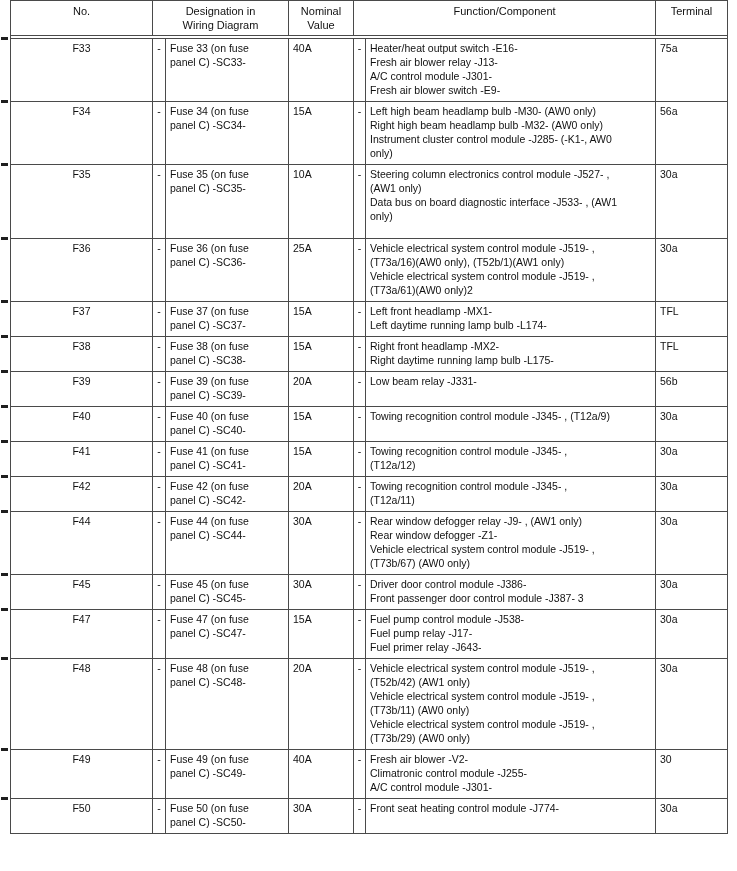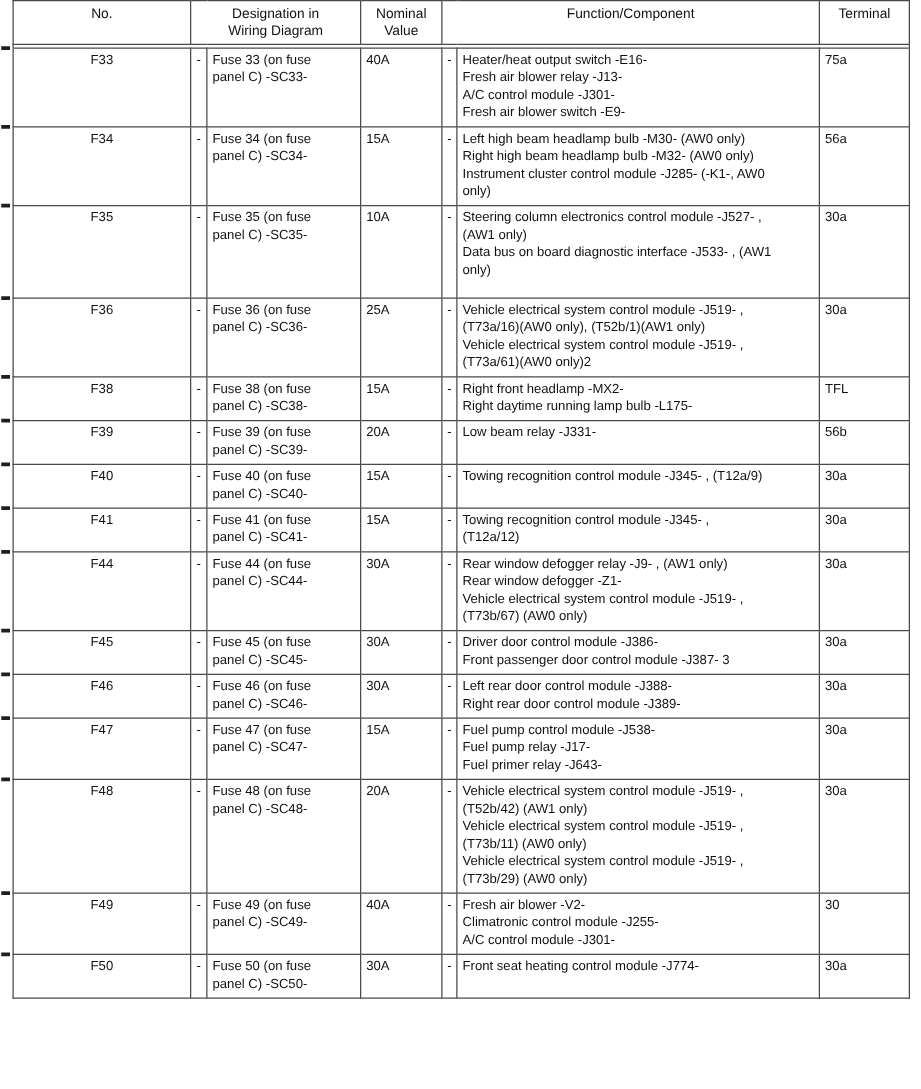--- a/index.html
+++ b/index.html
@@ -133,20 +133,31 @@
 panel C) -SC36-</td>
     <td class="c-nom">25A</td>
     <td class="c-dash d2">-</td>
     <td class="c-fn">Vehicle electrical system control module -J519- ,
 (T73a/16)(AW0 only), (T52b/1)(AW1 only)
 Vehicle electrical system control module -J519- ,
 (T73a/61)(AW0 only)2</td>
     <td class="c-term">30a</td>
   </tr>
 
+  <tr data-rid="F37">
+    <td class="c-no">F37</td>
+    <td class="c-dash d1">-</td>
+    <td class="c-des">Fuse 37 (on fuse
+panel C) -SC37-</td>
+    <td class="c-nom">15A</td>
+    <td class="c-dash d2">-</td>
+    <td class="c-fn">Left front headlamp -MX1-
+Left daytime running lamp bulb -L174-</td>
+    <td class="c-term">TFL</td>
+  </tr>
 
   <tr data-rid="F38">
     <td class="c-no">F38</td>
     <td class="c-dash d1">-</td>
     <td class="c-des">Fuse 38 (on fuse
 panel C) -SC38-</td>
     <td class="c-nom">15A</td>
     <td class="c-dash d2">-</td>
     <td class="c-fn">Right front headlamp -MX2-
 Right daytime running lamp bulb -L175-</td>
@@ -180,20 +191,31 @@
     <td class="c-dash d1">-</td>
     <td class="c-des">Fuse 41 (on fuse
 panel C) -SC41-</td>
     <td class="c-nom">15A</td>
     <td class="c-dash d2">-</td>
     <td class="c-fn">Towing recognition control module -J345- ,
 (T12a/12)</td>
     <td class="c-term">30a</td>
   </tr>
 
+  <tr data-rid="F42">
+    <td class="c-no">F42</td>
+    <td class="c-dash d1">-</td>
+    <td class="c-des">Fuse 42 (on fuse
+panel C) -SC42-</td>
+    <td class="c-nom">20A</td>
+    <td class="c-dash d2">-</td>
+    <td class="c-fn">Towing recognition control module -J345- ,
+(T12a/11)</td>
+    <td class="c-term">30a</td>
+  </tr>
 
 
   <tr data-rid="F44">
     <td class="c-no">F44</td>
     <td class="c-dash d1">-</td>
     <td class="c-des">Fuse 44 (on fuse
 panel C) -SC44-</td>
     <td class="c-nom">30A</td>
     <td class="c-dash d2">-</td>
     <td class="c-fn">Rear window defogger relay -J9- , (AW1 only)
@@ -208,31 +230,20 @@
     <td class="c-dash d1">-</td>
     <td class="c-des">Fuse 45 (on fuse
 panel C) -SC45-</td>
     <td class="c-nom">30A</td>
     <td class="c-dash d2">-</td>
     <td class="c-fn">Driver door control module -J386-
 Front passenger door control module -J387- 3</td>
     <td class="c-term">30a</td>
   </tr>
 
-  <tr data-rid="F46">
-    <td class="c-no">F46</td>
-    <td class="c-dash d1">-</td>
-    <td class="c-des">Fuse 46 (on fuse
-panel C) -SC46-</td>
-    <td class="c-nom">30A</td>
-    <td class="c-dash d2">-</td>
-    <td class="c-fn">Left rear door control module -J388-
-Right rear door control module -J389-</td>
-    <td class="c-term">30a</td>
-  </tr>
 
   <tr data-rid="F47">
     <td class="c-no">F47</td>
     <td class="c-dash d1">-</td>
     <td class="c-des">Fuse 47 (on fuse
 panel C) -SC47-</td>
     <td class="c-nom">15A</td>
     <td class="c-dash d2">-</td>
     <td class="c-fn">Fuel pump control module -J538-
 Fuel pump relay -J17-

